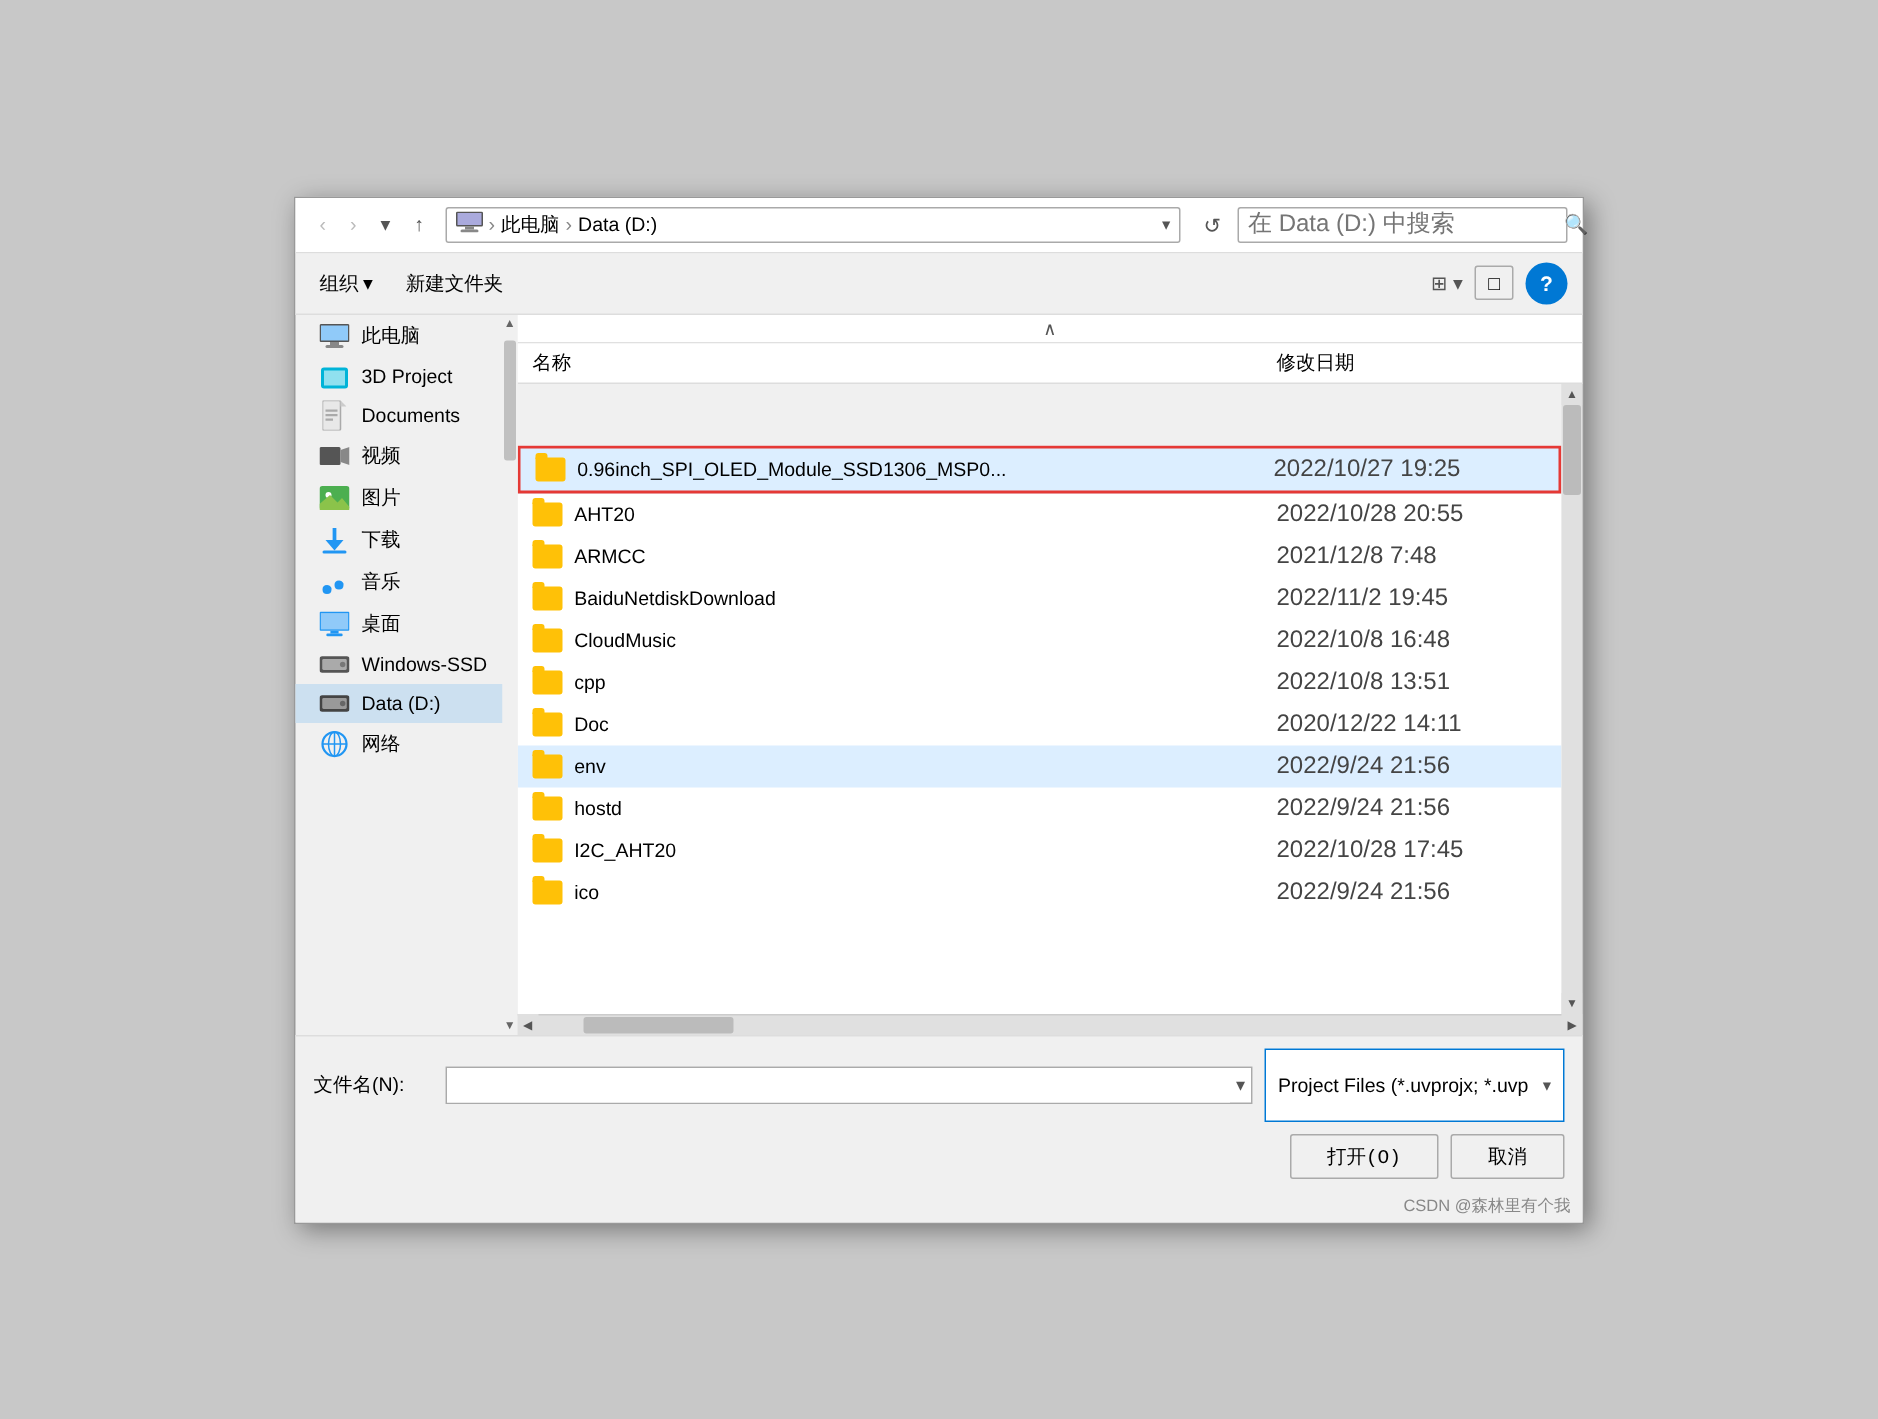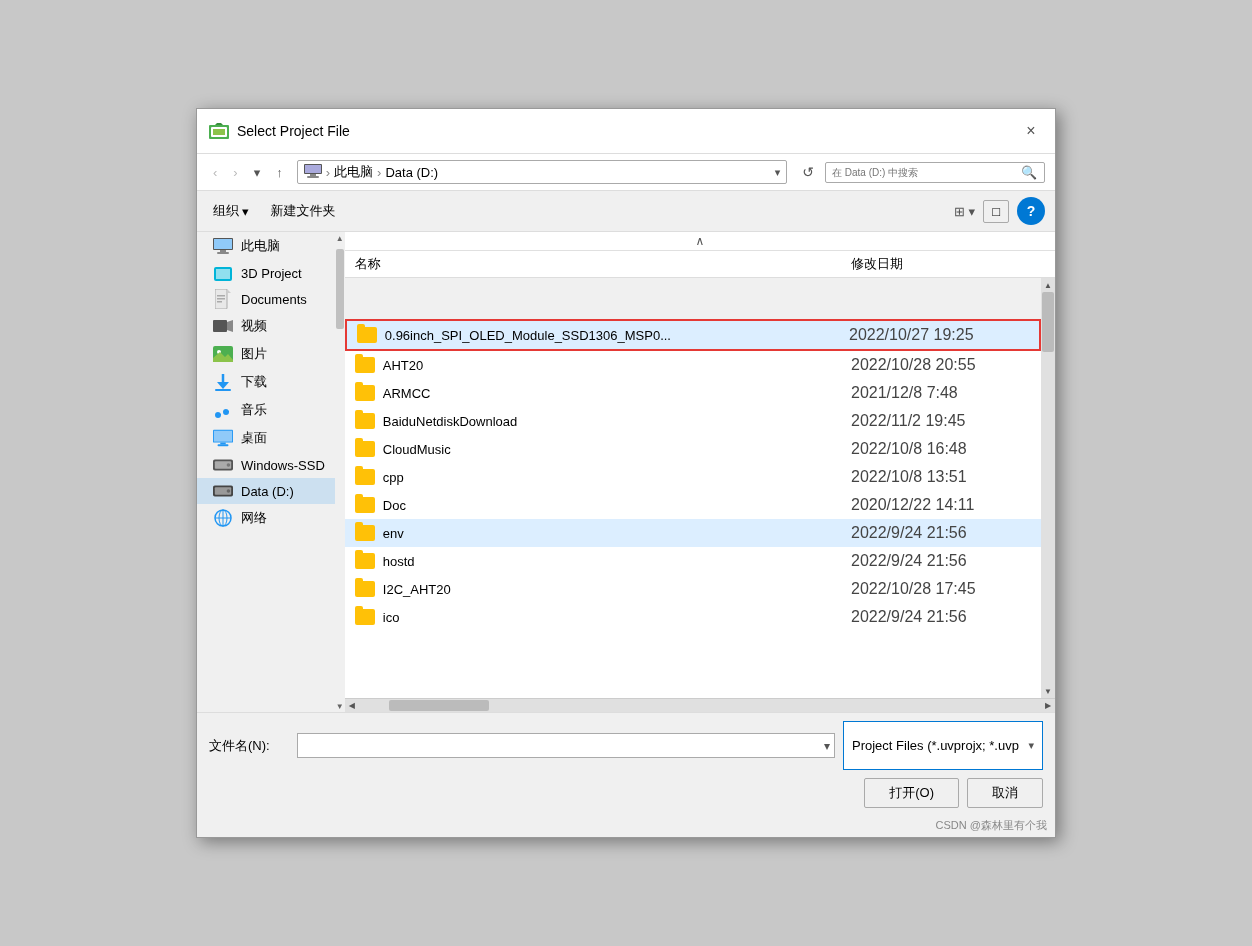--- a/index.html
+++ b/index.html
@@ -109,21 +109,21 @@
       border: 1px solid #aaa;
       background: #fff;
       padding: 2px 6px;
       border-radius: 2px;
       gap: 4px;
       width: 220px;
     }
     .search-input {
       border: none;
       outline: none;
-      font-size: 10px;
+      font-size: 16px;
       color: #999;
       flex: 1;
       background: transparent;
     }
     .search-icon { color: #555; font-size: 13px; }
 
     .toolbar {
       background: #f0f0f0;
       padding: 6px 10px;
       display: flex;
@@ -406,20 +406,21 @@
       justify-content: flex-end;
       gap: 8px;
     }
     .action-btn {
       padding: 5px 24px;
       background: #f0f0f0;
       border: 1px solid #aaa;
       cursor: pointer;
       font-size: 13px;
       border-radius: 2px;
+      font-family: Liberation Mono, monospace;
     }
     .watermark {
       text-align: right;
       font-size: 11px;
       color: #888;
       padding: 2px 8px 4px;
       background: #f0f0f0;
     }
 
     .sidebar-scroll {
@@ -455,32 +456,20 @@
       height: 80px;
       background: #c0c0c0;
       border-radius: 2px;
     }
   </style>
 </head>
 <body>
 
 <div class="dialog">
 
-  <div class="title-bar">
-    <div class="title-bar-left">
-      <svg class="title-icon" viewBox="0 0 20 20">
-        <rect x="0" y="4" width="20" height="14" rx="1" fill="#4CAF50"></rect>
-        <rect x="2" y="6" width="16" height="10" rx="1" fill="#fff"></rect>
-        <rect x="4" y="8" width="12" height="6" rx="0" fill="#8BC34A"></rect>
-        <polygon points="8,2 12,2 14,4 6,4" fill="#388E3C"></polygon>
-      </svg>
-      <span class="title-text">Select Project File</span>
-    </div>
-    <button class="close-btn">×</button>
-  </div>
 
   <div class="nav-bar">
     <button class="nav-btn disabled">‹</button>
     <button class="nav-btn disabled">›</button>
     <button class="nav-btn">▾</button>
     <button class="nav-btn">↑</button>
     <div class="path-bar">
       <span>
         <svg width="18" height="14" viewBox="0 0 18 14">
           <rect x="0" y="0" width="18" height="10" rx="1" fill="#555"></rect>

